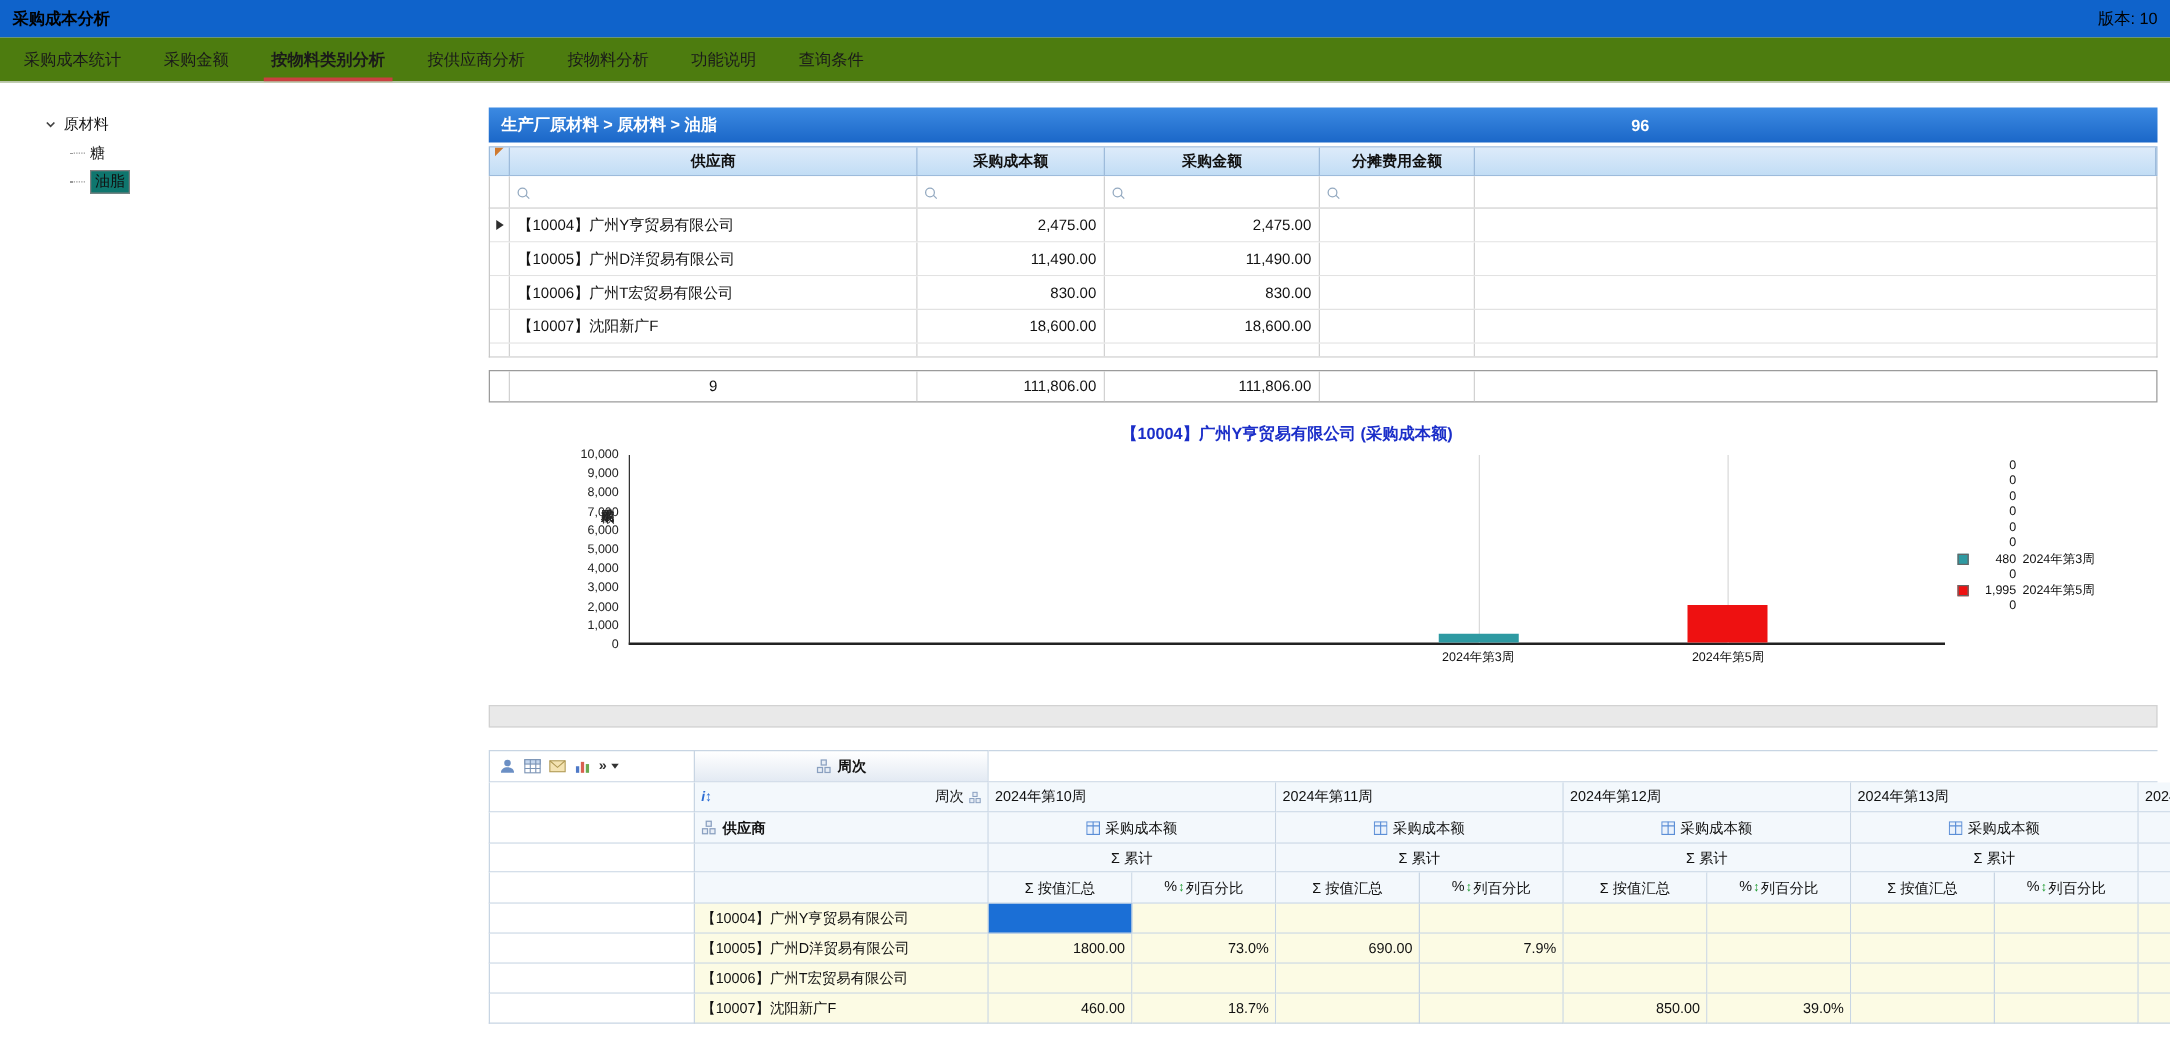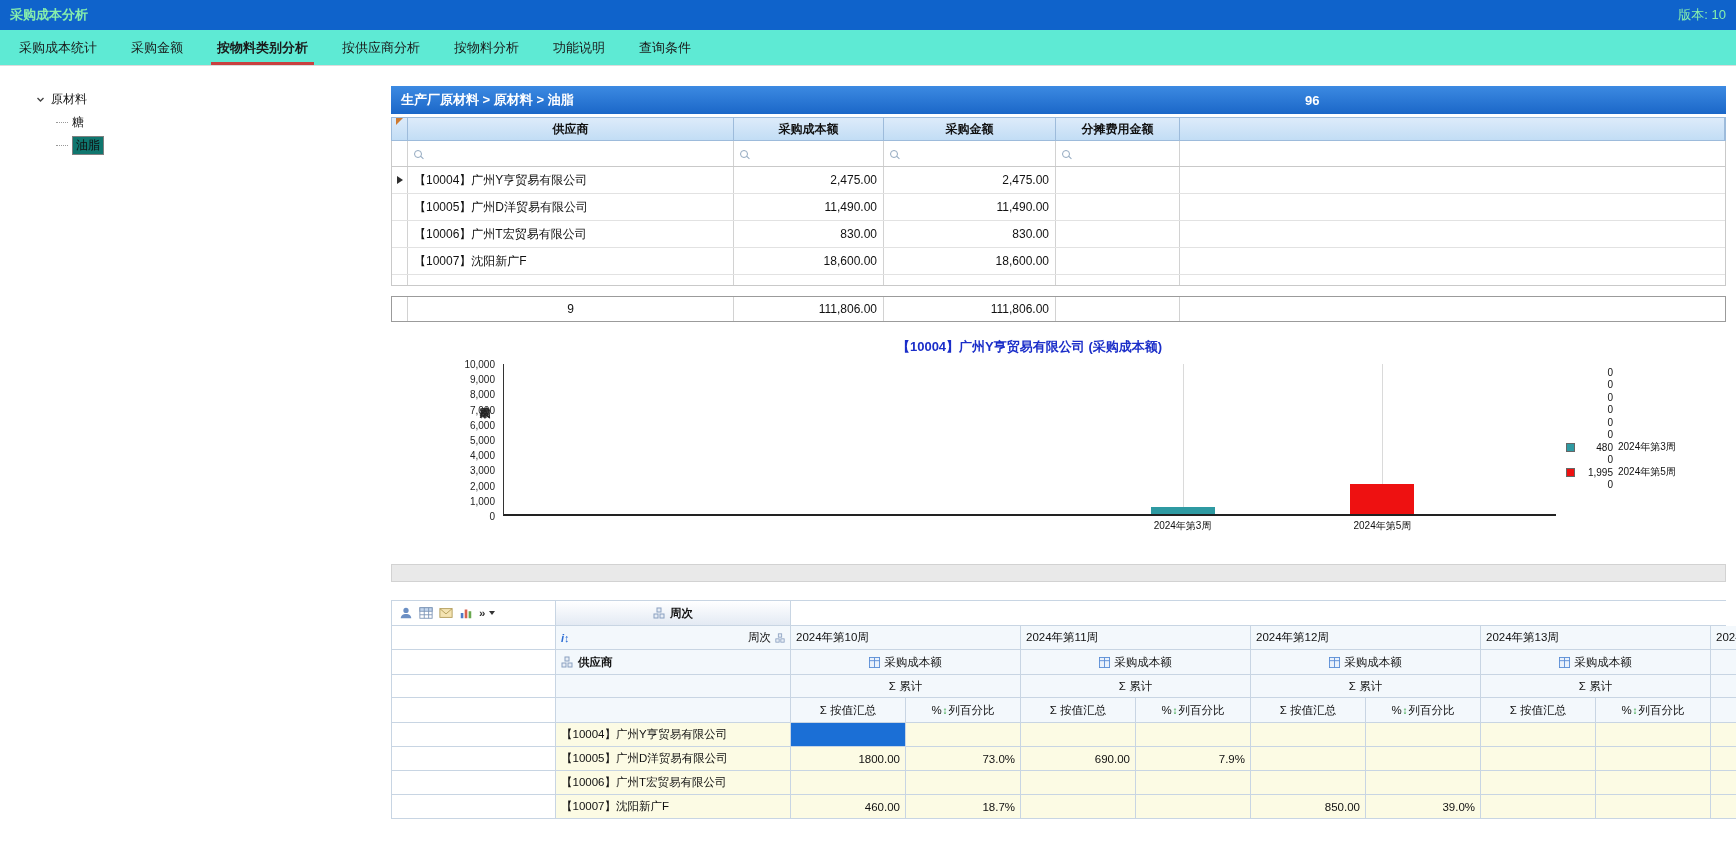--- a/index.html
+++ b/index.html
@@ -1,25 +1,25 @@
 <!DOCTYPE html>
 <html><head>
 <meta charset="utf-8">
 <style>
   *{margin:0;padding:0;box-sizing:border-box}
   html,body{width:1736px;height:843px;overflow:hidden;background:#fff;
     font-family:"Liberation Sans","DejaVu Sans",sans-serif;font-size:12px;color:#111}
 
   
   .titlebar{height:30px;background:#0f63cb;display:flex;align-items:center;
-    justify-content:space-between;padding:0 10px;color:#86efac;font-size:13px}
+    justify-content:space-between;padding:0 10px;color:#000000;font-size:13px}
   .app-title{font-weight:bold}
 
   
-  .tabbar{height:36px;display:flex;align-items:stretch;padding:0 2px;border-bottom:1px solid #dcdcdc;background:#5eead4}
+  .tabbar{height:36px;display:flex;align-items:stretch;padding:0 2px;border-bottom:1px solid #dcdcdc;background:#4d7c0f}
   .tab{position:relative;display:flex;align-items:center;padding:0 10px;margin:0 7px;font-size:13px;color:#1a1a1a}
   .tab.active{font-weight:bold}
   .tab.active::after{content:"";position:absolute;left:4px;right:4px;bottom:0;height:3px;background:#c94040}
 
   
   .content{display:flex;height:777px}
   .tree{width:385px;flex-shrink:0;padding:22px 6px 0 12px}
   .tree-item{display:flex;align-items:center;height:23px}
   .chev{width:12px;height:12px;display:flex;align-items:center;justify-content:center;margin-right:5px;flex-shrink:0}
   .stub{width:12px;border-top:1px dotted #999;margin-right:4px;flex-shrink:0}

